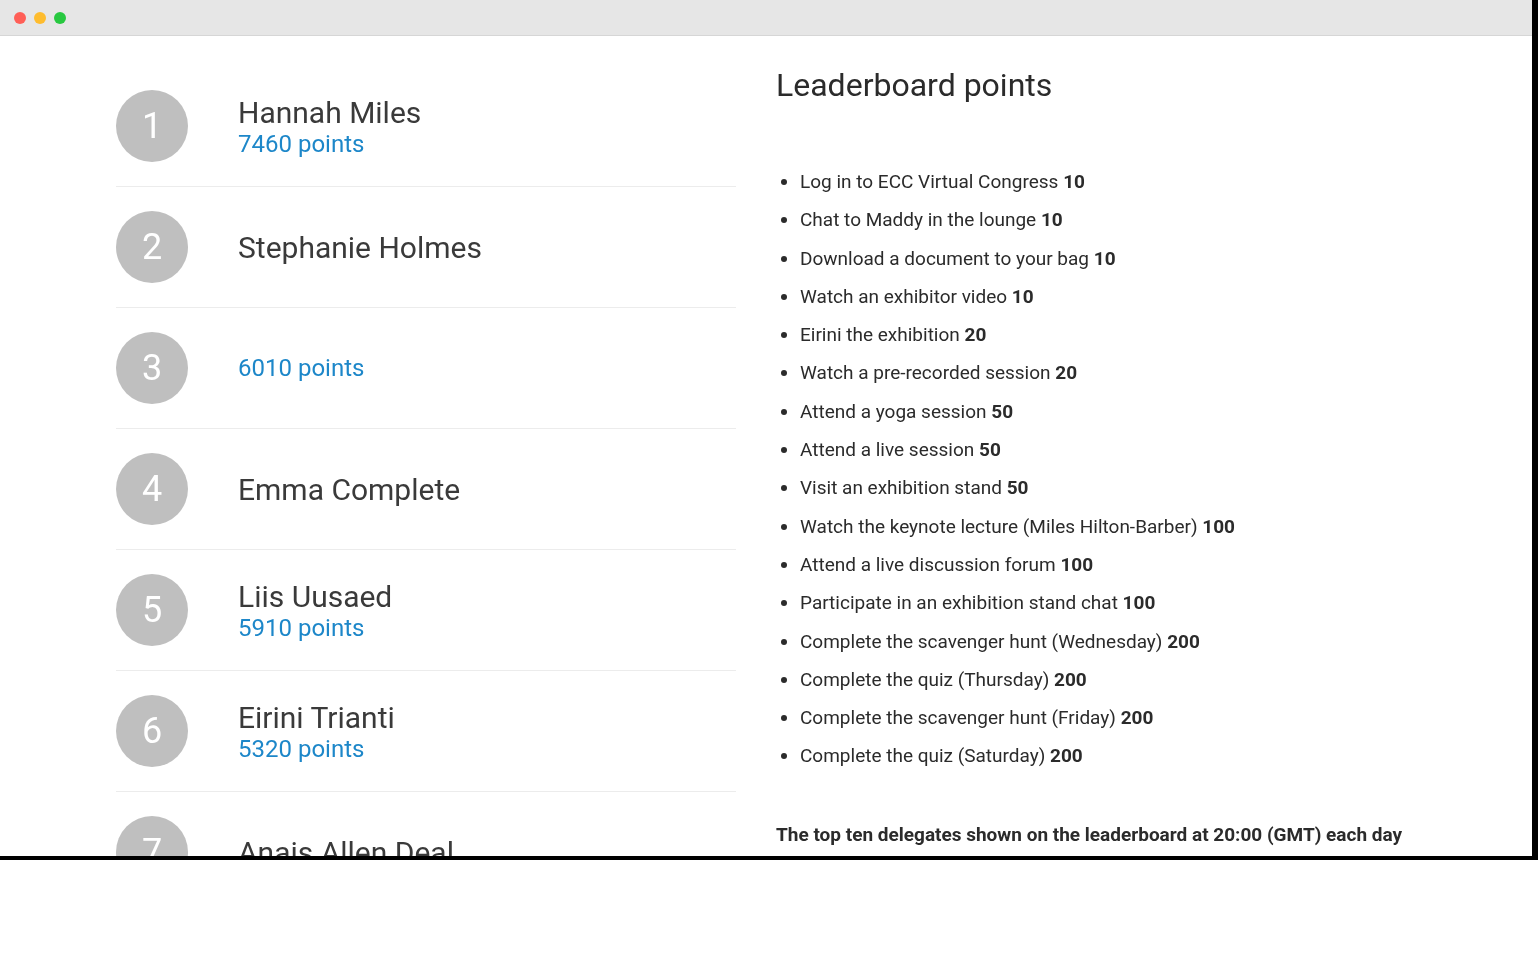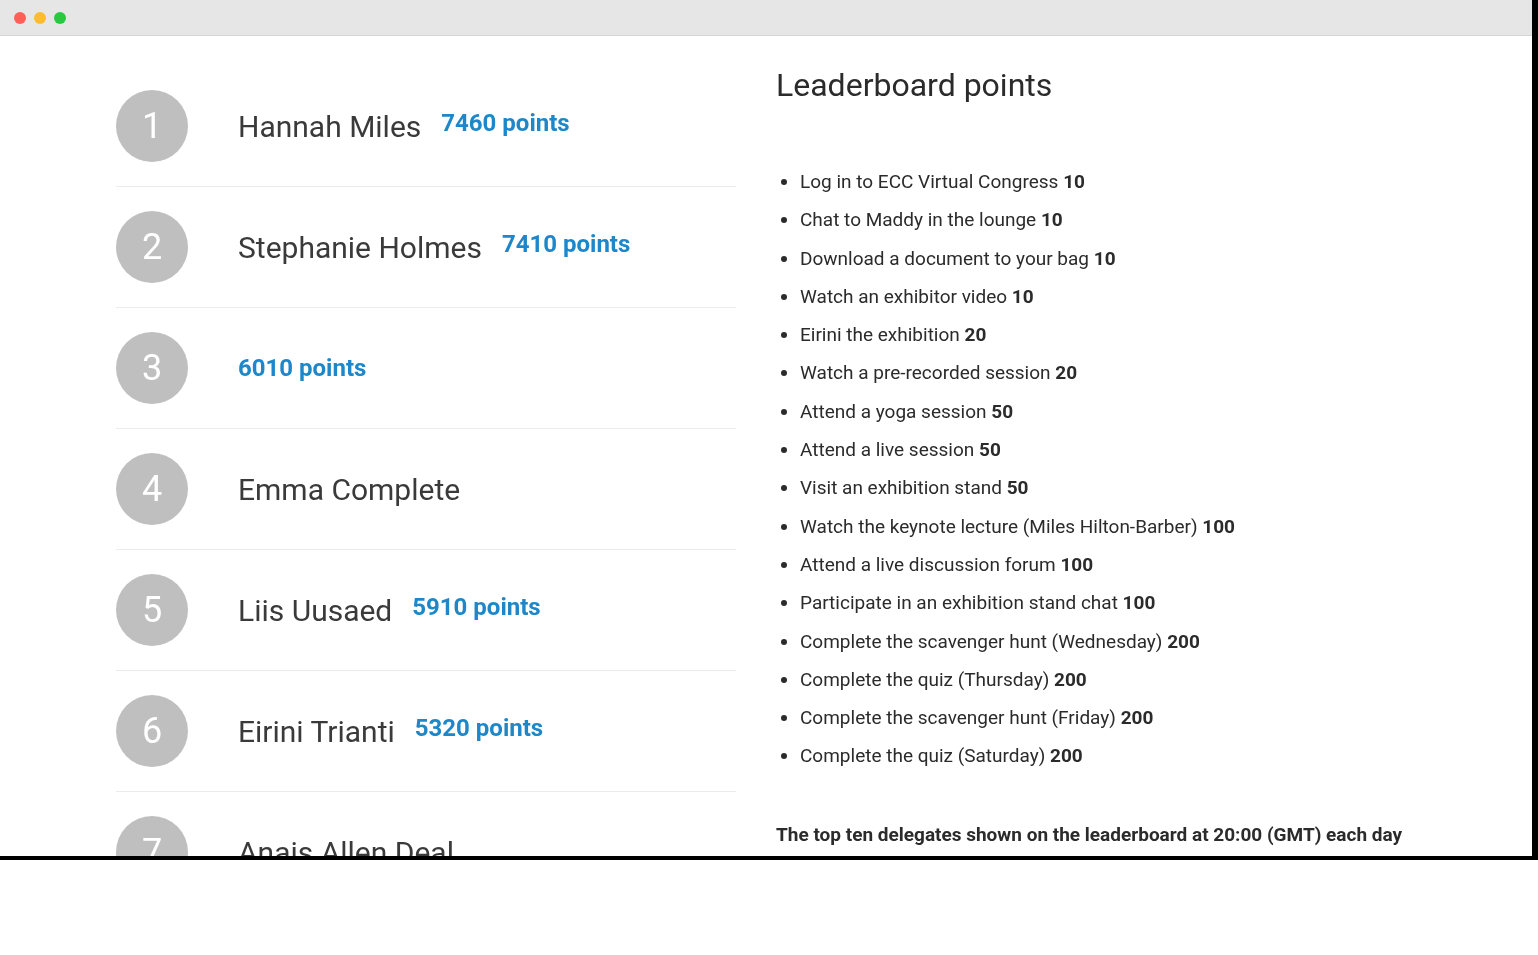--- a/index.html
+++ b/index.html
@@ -65,31 +65,31 @@
       font-size: 36px;
       font-weight: 400;
       display: flex;
       align-items: center;
       justify-content: center;
       margin-right: 50px;
       flex-shrink: 0;
     }
     .entry-details {
       display: flex;
-      flex-direction: row;
-      gap: 20px;
+      flex-direction: column;
+      gap: 0;
     }
     .entry-name {
       font-size: 30px;
       font-weight: 400;
       color: #3a3a3a;
     }
     .entry-points {
       font-size: 24px;
-      font-weight: 700;
+      font-weight: 400;
       color: #1d87c9;
     }
 
     .points-title {
       font-size: 32px;
       font-weight: 400;
       color: #2b2b2b;
       margin-bottom: 62px;
     }
     .points-list {
@@ -136,21 +136,20 @@
             <div class="rank-circle">1</div>
             <div class="entry-details">
               <div class="entry-name">Hannah Miles</div>
               <div class="entry-points">7460 points</div>
             </div>
           </li>
           <li class="leaderboard-item">
             <div class="rank-circle">2</div>
             <div class="entry-details">
               <div class="entry-name">Stephanie Holmes</div>
-              <div class="entry-points">7410 points</div>
             </div>
           </li>
           <li class="leaderboard-item">
             <div class="rank-circle">3</div>
             <div class="entry-details">
               <div class="entry-points">6010 points</div>
             </div>
           </li>
           <li class="leaderboard-item">
             <div class="rank-circle">4</div>

